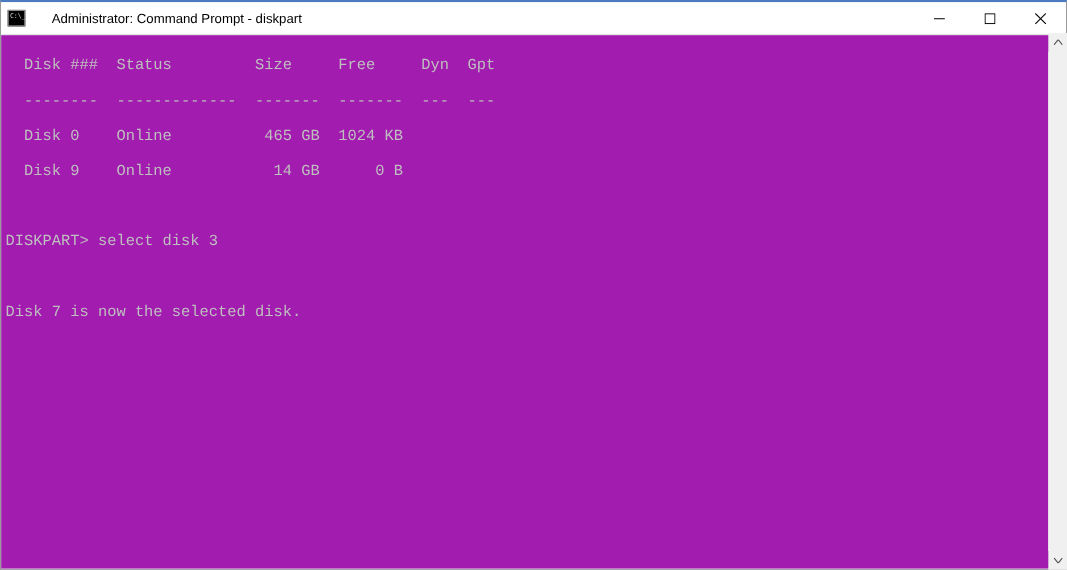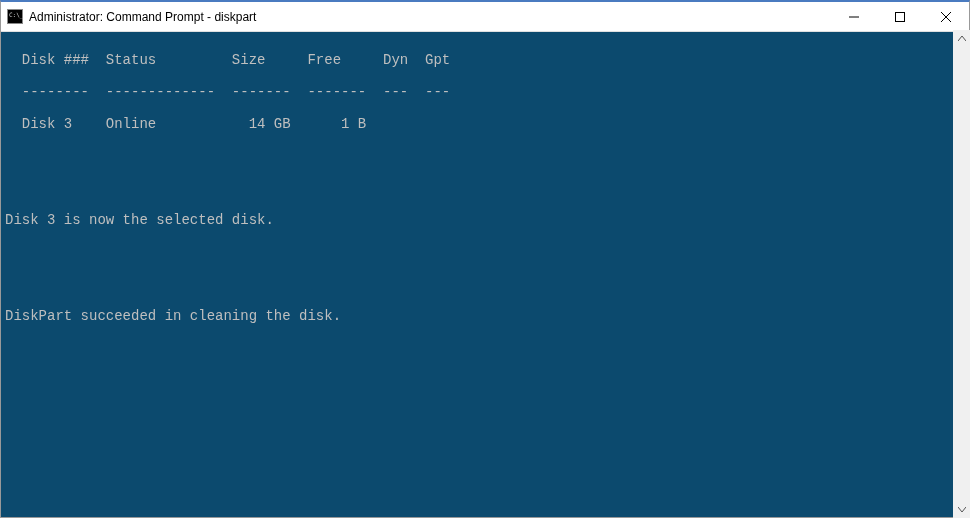--- a/index.html
+++ b/index.html
@@ -16,20 +16,21 @@
   }
   .titlebar {
     height: 30px;
     background: #fff;
     display: flex;
     align-items: center;
     padding-left: 6px;
     font-size: 12px;
     color: #000;
     border-bottom: 1px solid #e0e0e0;
+    gap: 18px;
   }
   .titlebar-icon {
     width: 16px;
     height: 15px;
     margin-right: 6px;
     background: #000;
     position: relative;
     display: inline-block;
     border: 1px solid #888;
   }
@@ -53,21 +54,21 @@
     display: flex;
     align-items: center;
     justify-content: center;
     font-family: "Segoe UI Symbol", sans-serif;
     font-size: 10px;
     cursor: pointer;
   }
   .win-btn svg { display: block; }
   .terminal {
     flex: 1;
-    background: #0c4a6e;
+    background: #a21caf;
     color: #bfbfbf;
     font-family: Consolas, "Courier New", monospace;
     font-size: 14px;
     line-height: 16px;
     padding: 4px 0 0 4px;
     white-space: pre;
     overflow: hidden;
     position: relative;
   }
   .scrollbar {
@@ -121,27 +122,28 @@
           <line x1="0" y1="0" x2="10" y2="10" stroke="#000" stroke-width="1"></line>
           <line x1="10" y1="0" x2="0" y2="10" stroke="#000" stroke-width="1"></line>
         </svg>
     </div>
   </div>
 </div>
 
 <div class="terminal">
 <span class="term-line">  Disk ###  Status         Size     Free     Dyn  Gpt</span>
 <span class="term-line">  --------  -------------  -------  -------  ---  ---</span>
-<span class="term-line">  Disk 3    Online           14 GB      1 B</span>
+<span class="term-line">  Disk 0    Online          465 GB  1024 KB</span>
+<span class="term-line">  Disk 9    Online           14 GB      0 B</span>
+<span class="term-line"> </span>
+<span class="term-line"><span class="prompt-prefix">DISKPART&gt;</span><span> select disk 3</span></span>
+<span class="term-line"> </span>
+<span class="term-line">Disk 7 is now the selected disk.</span>
 <span class="term-line"> </span>
 <span class="term-line"> </span>
-<span class="term-line">Disk 3 is now the selected disk.</span>
-<span class="term-line"> </span>
-<span class="term-line"> </span>
-<span class="term-line">DiskPart succeeded in cleaning the disk.</span>
 <span class="term-line"> </span>
 
 
 
 
 
 
 
 
 

